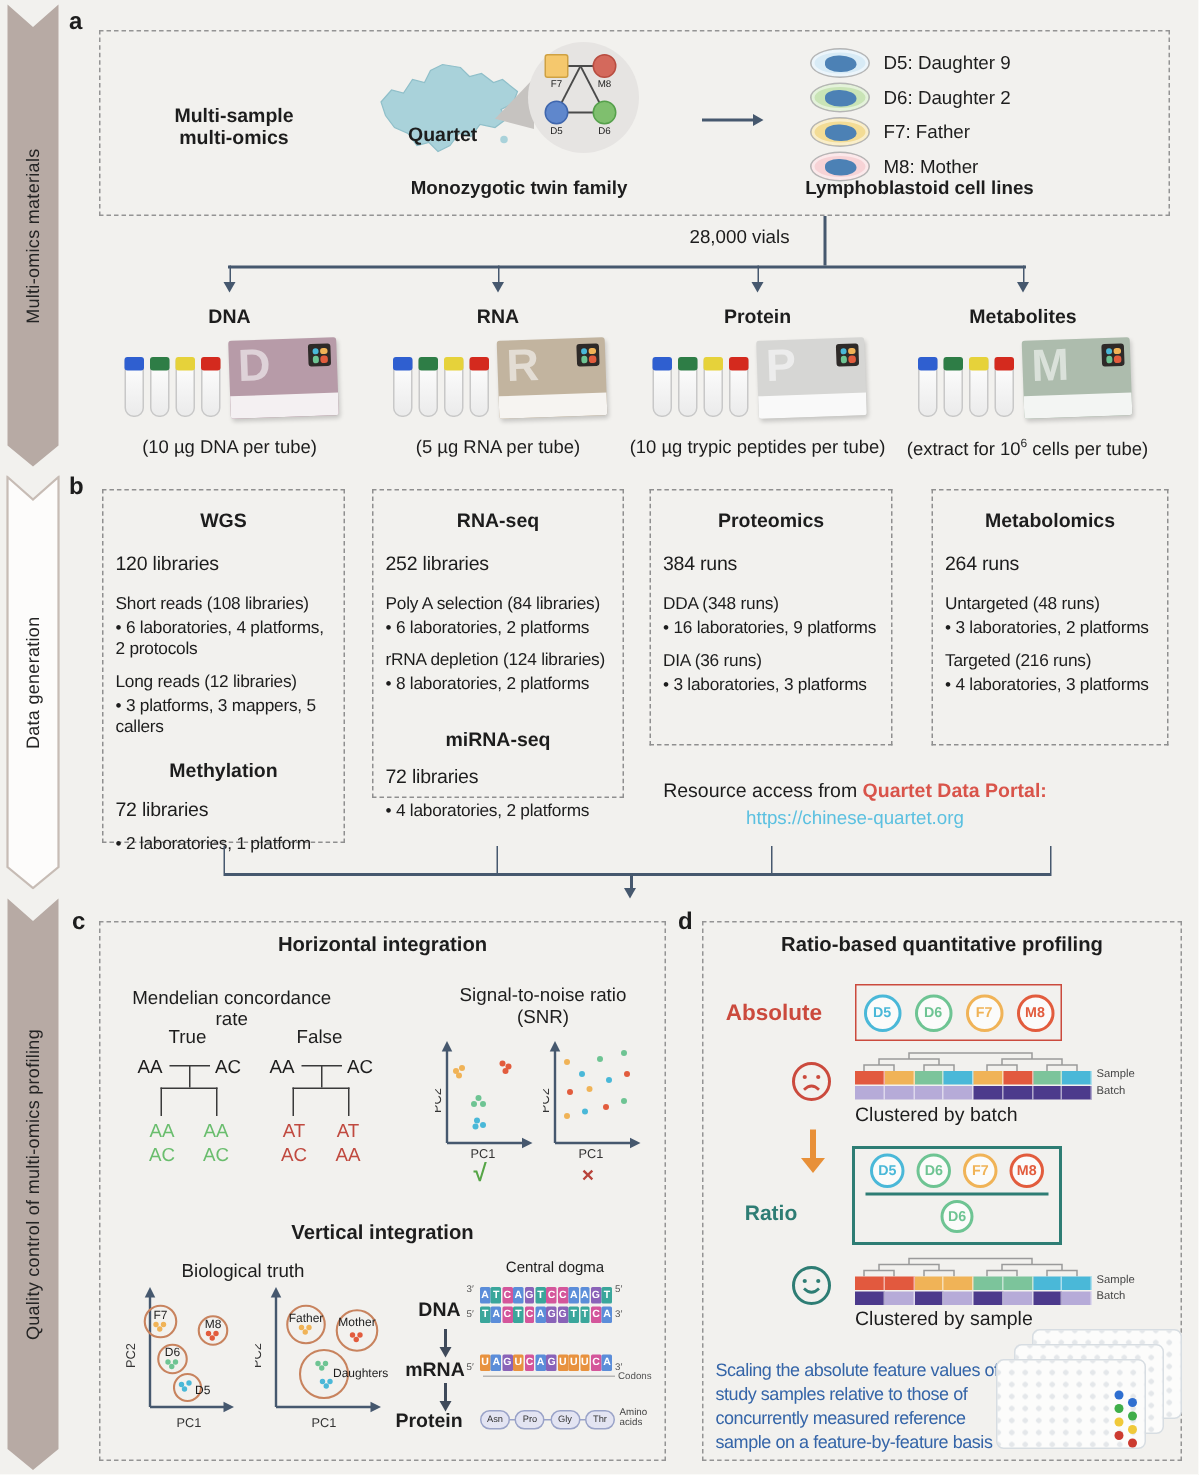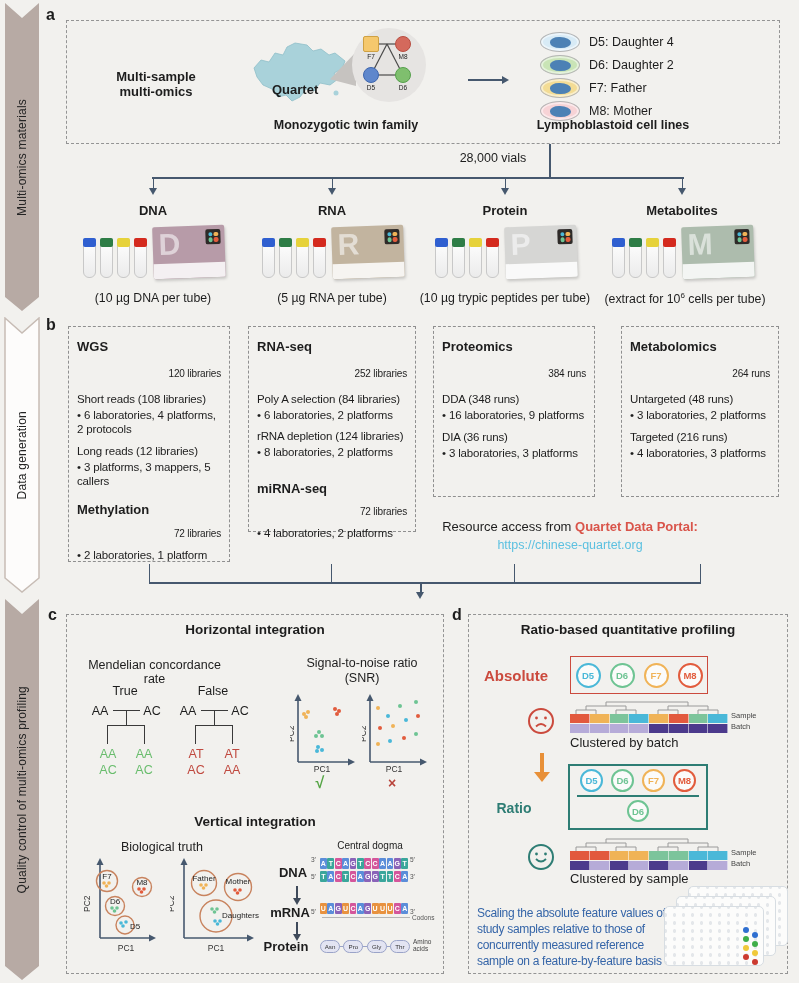--- a/index.html
+++ b/index.html
@@ -27,22 +27,22 @@
   .prod-img{position:absolute;display:flex;align-items:flex-end}
   .tubes{display:flex;gap:4px;margin-right:6px}
   .tube{position:relative;width:13px;height:40px;background:linear-gradient(#fff,#ebebeb);border:1px solid #c8c8c8;border-radius:3px 3px 6px 6px}
   .cap{position:absolute;left:-1px;top:-1px;right:-1px;height:9px;border-radius:2px;display:block}
   .kitbox{position:relative;width:72px;height:52px;transform:rotate(-2deg);border-radius:2px;box-shadow:1px 2px 3px rgba(0,0,0,.18);overflow:hidden}
   .kitfront{position:absolute;left:0;right:0;bottom:0;height:15px;background:rgba(255,255,255,.85)}
   .kletter{position:absolute;left:6px;top:1px;font-size:30px;font-weight:700;color:rgba(255,255,255,.55);line-height:1.1}
   .qr{position:absolute;right:4px;top:4px;width:15px;height:15px;background:#2e2a28;border-radius:2px;display:grid;grid-template-columns:1fr 1fr;gap:1.5px;padding:2.5px}
   .qr b{border-radius:50%}
   .bbox{position:absolute;border:1.5px dashed #8f8f8f;padding:4px 8px;font-size:11.5px;line-height:1.22;letter-spacing:-.15px}
-  .bt{font-size:13px;font-weight:600;text-align:left;margin-top:8px;letter-spacing:0}
-  .bc{font-size:10px;text-align:right;margin-top:13px}
+  .bt{font-size:13px;font-weight:600;text-align:center;margin-top:8px;letter-spacing:0}
+  .bc{font-size:13px;text-align:left;margin-top:13px}
   .bh{margin-top:12px}
   .bb{margin-top:2px}
   .ring{border-radius:50%;border:2.5px solid;display:flex;align-items:center;justify-content:center;font-size:9.5px;font-weight:700;background:#fbfbfa;flex:none}
   .strip{position:absolute;display:flex}
   .strip i{flex:1;border-right:1px solid rgba(255,255,255,.55)}
   .small{position:absolute;font-size:7.5px;color:#444}
   .seqrow{position:absolute;display:flex}
   .base{width:6.8px;height:11px;margin-right:.6px;font-size:7px;line-height:11px;color:#fff;font-weight:700;text-align:center;border-radius:1px}
   .prime{position:absolute;font-size:6.5px;color:#555}
   .aa-chain{position:absolute;display:flex;justify-content:space-between;align-items:center}
@@ -111,21 +111,21 @@
   </div>
   <div class="t c w6" style="left:266px;top:118px;width:160px;font-size:12.5px">Monozygotic twin family</div>
 
   <div class="hl" style="left:468px;top:79px;width:34px"></div>
   <div class="ar" style="left:502px;top:75.5px"></div>
 
   <div class="cellrow" style="top:31px">
     <span class="dish" style="background: rgb(216, 235, 246);">
         <i class="blob"></i>
       </span>
-    <span class="cl-label">D5: Daughter 4</span>
+    <span class="cl-label">D5: Daughter 9</span>
   </div>
   <div class="cellrow" style="top:54px">
     <span class="dish" style="background: rgb(201, 228, 182);">
         <i class="blob"></i>
       </span>
     <span class="cl-label">D6: Daughter 2</span>
   </div>
   <div class="cellrow" style="top:77px">
     <span class="dish" style="background: rgb(243, 220, 149);">
         <i class="blob"></i>

